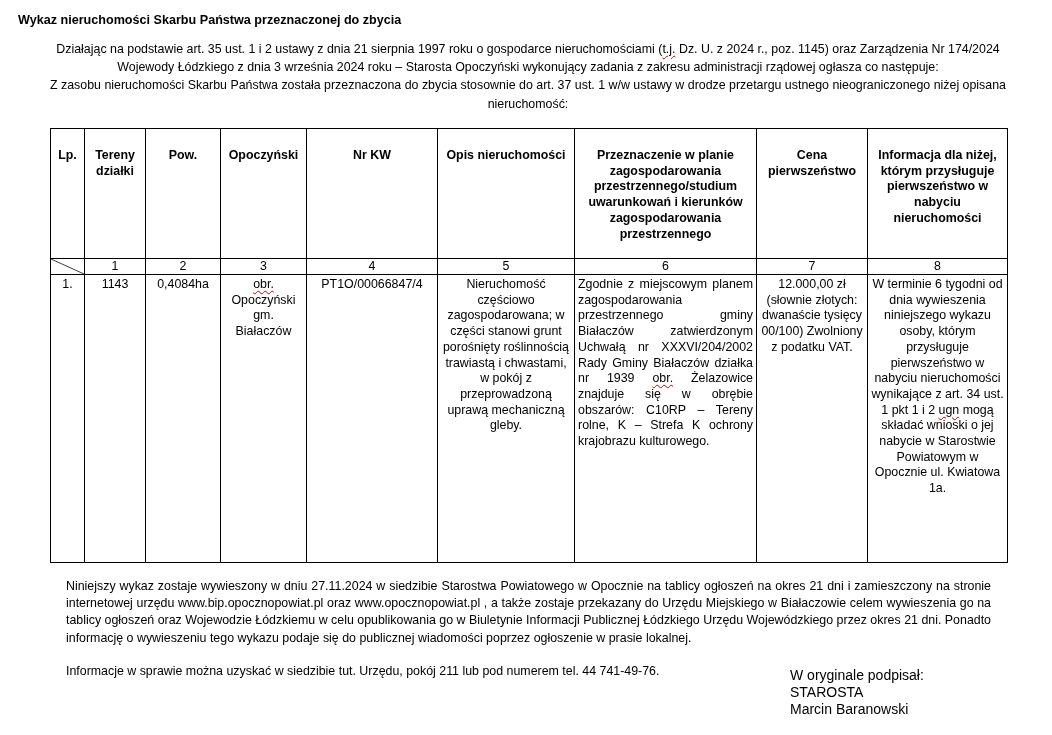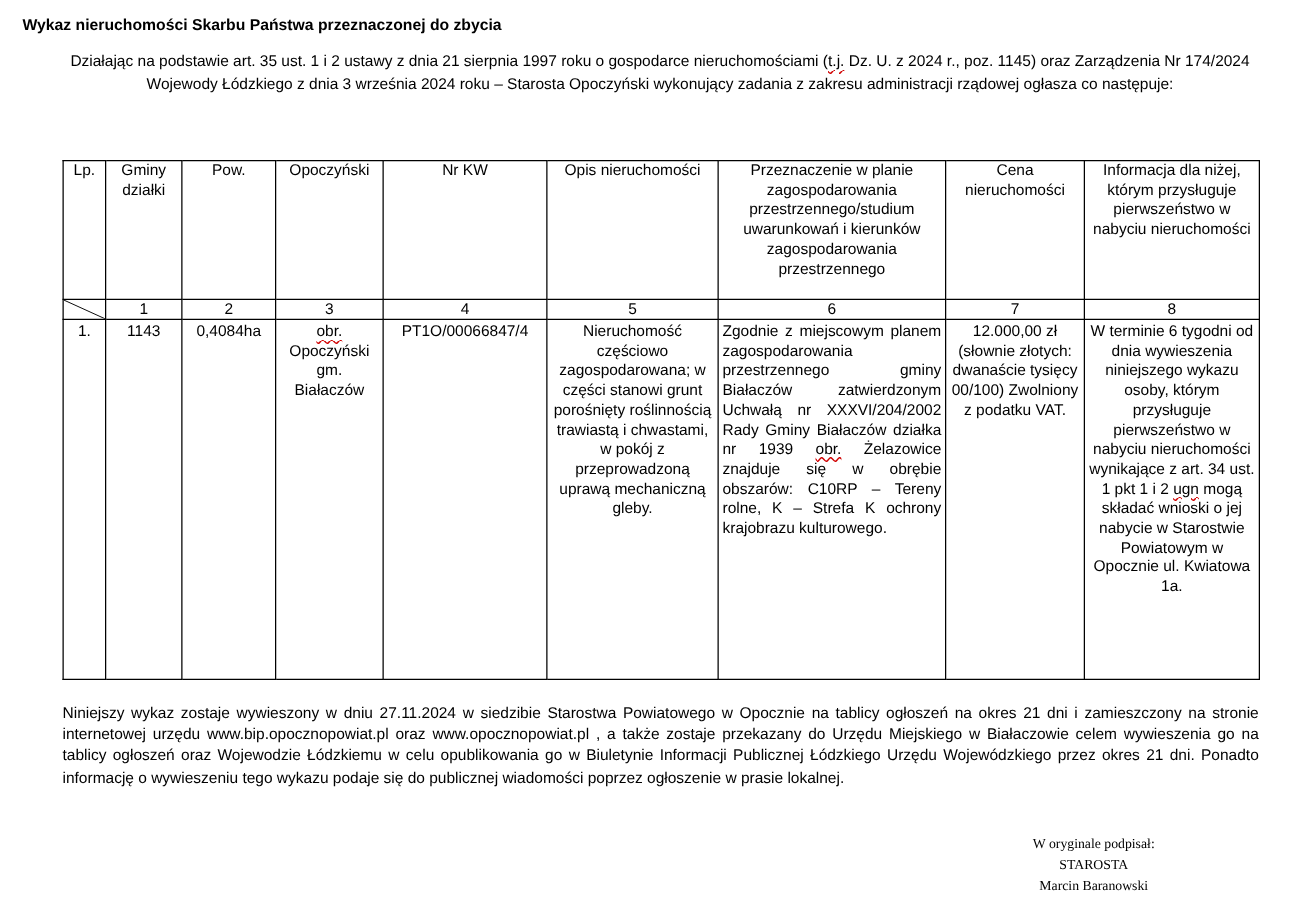--- a/index.html
+++ b/index.html
@@ -23,68 +23,69 @@
   }
   table.wykaz {
     position: absolute; left: 50px; top: 128px;
     border-collapse: collapse; table-layout: fixed;
     width: 957px;
   }
   table.wykaz td, table.wykaz th {
     border: 1px solid #000; padding: 0 3px; vertical-align: top;
     font-size: 12.4px; line-height: 15.7px;
   }
-  table.wykaz th { font-weight: normal; text-align: center; height: 110px; padding-top: 0; }
+  table.wykaz th { font-weight: bold; text-align: center; height: 110px; padding-top: 19px; }
   table.wykaz tr.nums td { text-align: center; height: 15px; line-height: 15px; padding: 0; }
   table.wykaz tr.data td { height: 285px; padding-top: 2px; }
   .c { text-align: center; }
   .j { text-align: justify; text-align-last: left; }
   .diag { position: relative; padding: 0 !important; }
   .diag svg { position: absolute; left: 0; top: 0; width: 100%; height: 100%; }
   .footer {
     position: absolute; left: 50px; width: 957px; top: 562px;
     line-height: 17.2px; font-size: 12.4px; text-align: justify;
   }
-  .footer p { margin: 0; }
+  .footer p { margin: 16px; }
   .sig {
     position: absolute; left: 790px; width: 170px; top: 667px;
-    text-align: center; line-height: 17px; font-size: 11px; font-family: Liberation Serif, serif;
+    text-align: left; line-height: 17px; font-size: 14px;
   }
 </style>
 </head>
 <body>
 
 <div class="title">Wykaz nieruchomości Skarbu Państwa przeznaczonej do zbycia</div>
 
 <div class="intro">
   <div><span>Działając na podstawie art. 35 ust. 1 i 2 ustawy z dnia 21 sierpnia 1997 roku o gospodarce nieruchomościami (</span><span class="squig">t.j.</span><span> Dz. U. z 2024 r., poz. 1145) oraz Zarządzenia Nr 174/2024 Wojewody Łódzkiego z dnia 3 września 2024 roku – Starosta Opoczyński wykonujący zadania z zakresu administracji rządowej ogłasza co następuje:</span></div>
+  <div>Z zasobu nieruchomości Skarbu Państwa została przeznaczona do zbycia stosownie do art. 37 ust. 1 w/w ustawy w drodze przetargu ustnego nieograniczonego niżej opisana nieruchomość:</div>
 </div>
 
 <table class="wykaz">
   <colgroup>
     <col style="width:34px">
       <col style="width:61px">
       <col style="width:75px">
       <col style="width:86px">
     <col style="width:131px">
       <col style="width:137px">
       <col style="width:182px">
       <col style="width:111px">
       <col style="width:140px">
   </colgroup>
   <tbody>
       <tr>
     <th>Lp.</th>
-    <th>Gminy działki</th>
+    <th>Tereny działki</th>
     <th>Pow.</th>
     <th>Opoczyński</th>
     <th>Nr KW</th>
     <th>Opis nieruchomości</th>
     <th>Przeznaczenie w planie zagospodarowania przestrzennego/studium uwarunkowań i kierunków zagospodarowania przestrzennego</th>
-    <th>Cena nieruchomości</th>
+    <th>Cena pierwszeństwo</th>
     <th>Informacja dla niżej, którym przysługuje pierwszeństwo w nabyciu nieruchomości</th>
   </tr>
   <tr class="nums">
     <td class="diag">
       <svg preserveAspectRatio="none" viewBox="0 0 34 16">
             <line x1="0" y1="0" x2="34" y2="16" stroke="#000" stroke-width="0.8"></line>
           </svg>
     </td>
     <td>1</td>
     <td>2</td>
@@ -104,19 +105,20 @@
     <td class="c">Nieruchomość częściowo zagospodarowana; w części stanowi grunt porośnięty roślinnością trawiastą i chwastami, w pokój z przeprowadzoną uprawą mechaniczną gleby.</td>
     <td class="j"><span>Zgodnie z miejscowym planem zagospodarowania przestrzennego gminy Białaczów zatwierdzonym Uchwałą nr XXXVI/204/2002 Rady Gminy Białaczów działka nr 1939 </span><span class="squig">obr.</span><span> Żelazowice znajduje się w obrębie obszarów: C10RP – Tereny rolne, K – Strefa K ochrony krajobrazu kulturowego.</span></td>
     <td class="c">12.000,00 zł (słownie złotych: dwanaście tysięcy 00/100) Zwolniony z podatku VAT.</td>
     <td class="c"><span>W terminie 6 tygodni od dnia wywieszenia niniejszego wykazu osoby, którym przysługuje pierwszeństwo w nabyciu nieruchomości wynikające z art. 34 ust. 1 pkt 1 i 2 </span><span class="squig">ugn</span><span> mogą składać wnioski o jej nabycie w Starostwie Powiatowym w Opocznie ul. Kwiatowa 1a.</span></td>
   </tr>
 </tbody>
   </table>
 
 <div class="footer">
   <p>Niniejszy wykaz zostaje wywieszony w dniu 27.11.2024 w siedzibie Starostwa Powiatowego w Opocznie na tablicy ogłoszeń na okres 21 dni i zamieszczony na stronie internetowej urzędu www.bip.opocznopowiat.pl oraz www.opocznopowiat.pl ,  a także zostaje przekazany do Urzędu Miejskiego w Białaczowie celem wywieszenia go na tablicy ogłoszeń oraz Wojewodzie Łódzkiemu w celu opublikowania go w Biuletynie Informacji Publicznej Łódzkiego Urzędu Wojewódzkiego przez okres 21 dni. Ponadto informację o wywieszeniu tego wykazu podaje się do publicznej wiadomości poprzez ogłoszenie w prasie lokalnej.</p>
+  <p>Informacje w sprawie można uzyskać w siedzibie tut. Urzędu, pokój 211 lub pod numerem tel. 44 741-49-76.</p>
 </div>
 
 <div class="sig">
   <div>W oryginale podpisał:</div>
   <div>STAROSTA</div>
   <div>Marcin Baranowski</div>
 </div>
 
 </body></html>

